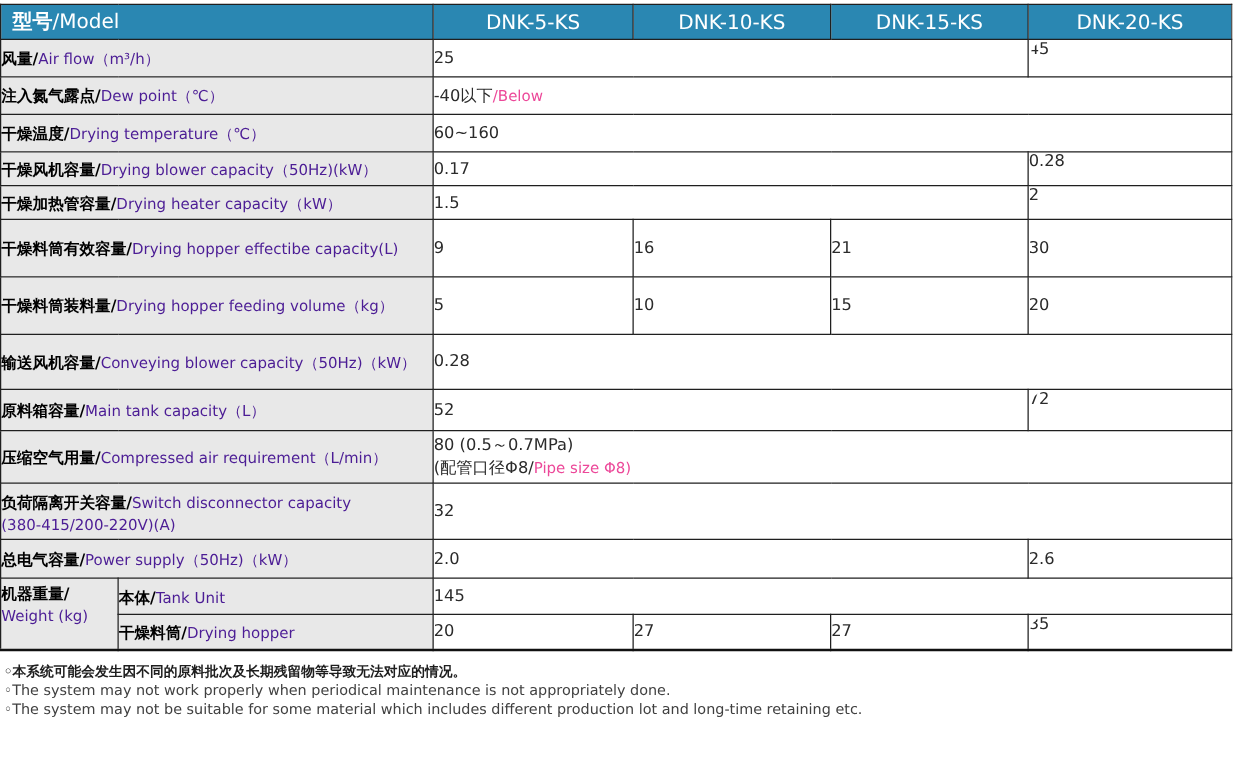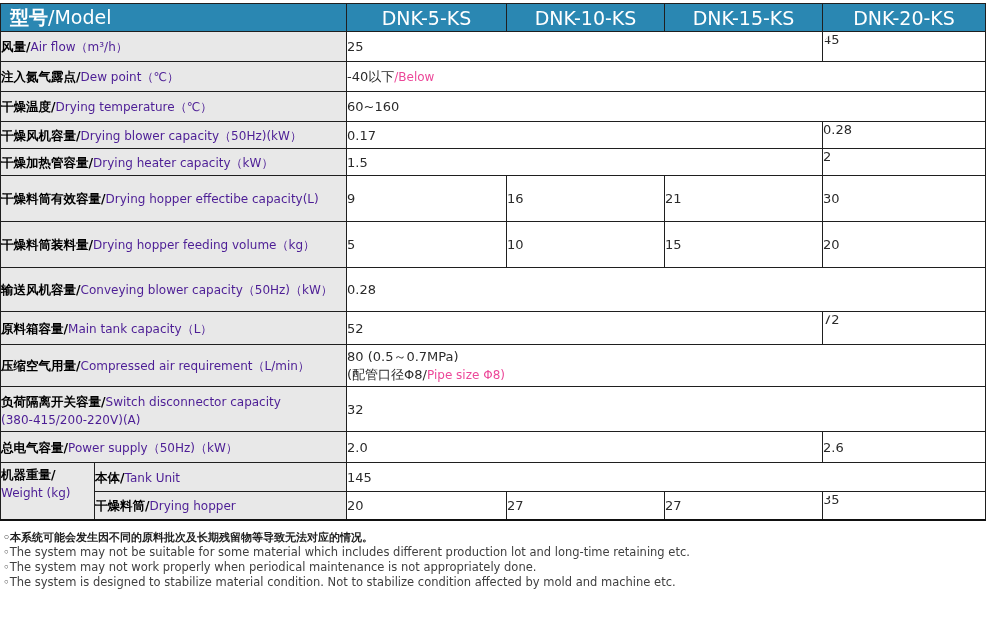--- a/index.html
+++ b/index.html
@@ -19,21 +19,21 @@
   }
   .spec-table td, .spec-table th {
     border: 1px solid #1f1f1f;
     padding: 0;
     overflow: hidden;
   }
   .spec-table th {
     background: #2a87b2;
     color: #ffffff;
     font-weight: normal;
-    font-size: 19px;
+    font-size: 16px;
   }
   th.model-head {
     text-align: left;
     padding-left: 9px;
   }
   th .th-zh { font-weight: bold; }
   .label {
     background: #e8e8e8;
     text-align: left;
     padding: 2px 6px 2px 8px;
@@ -184,16 +184,15 @@
     <td class="val">20</td>
     <td class="val">27</td>
     <td class="val">27</td>
     <td class="val raised">35</td>
   </tr>
 </tbody>
   </table>
 
 <div class="footnotes">
   <div class="fn-zh">◦本系统可能会发生因不同的原料批次及长期残留物等导致无法对应的情况。</div>
+  <div class="fn-en">◦The system may not work properly when periodical maintenance is not appropriately done.</div>
   <div class="fn-en">◦The system may not be suitable for some material which includes different production lot and long-time retaining etc.</div>
-  <div class="fn-en">◦The system may not work properly when periodical maintenance is not appropriately done.</div>
-  <div class="fn-en">◦The system is designed to stabilize material condition. Not to stabilize condition affected by mold and machine etc.</div>
 </div>
 
 </body></html>

